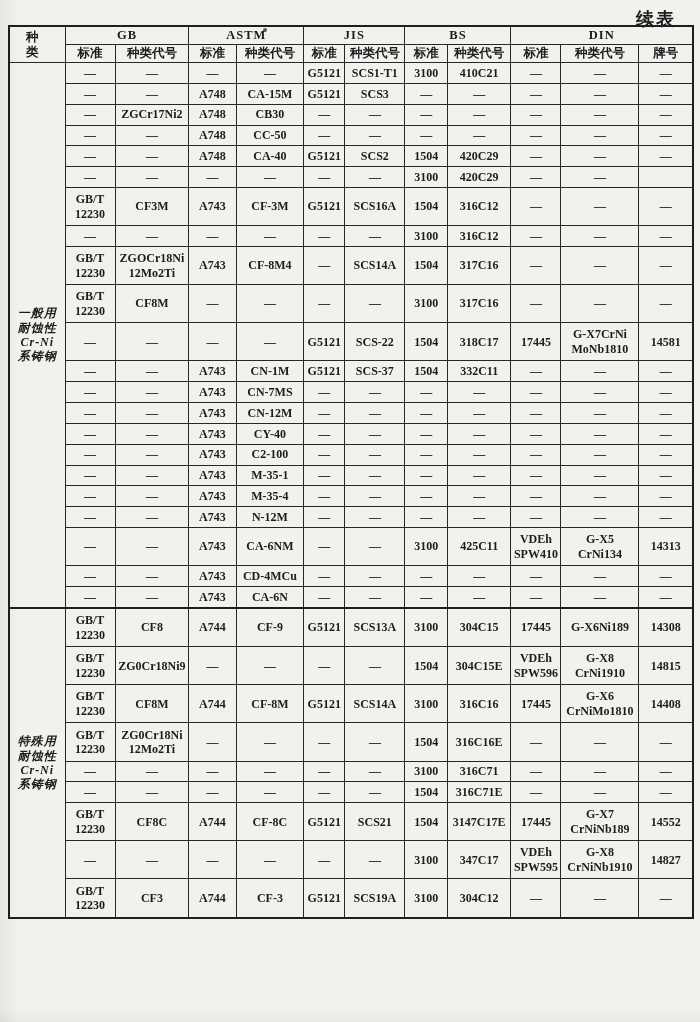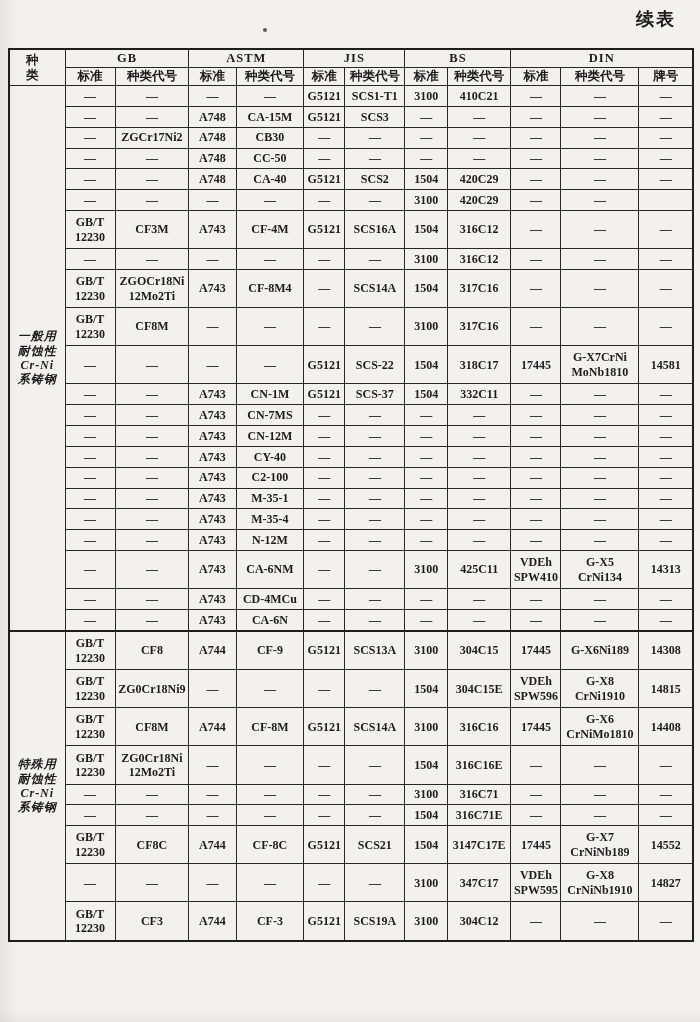--- a/index.html
+++ b/index.html
@@ -19,21 +19,21 @@
   }
   .continued{
     position:absolute;top:7px;right:24px;
     font-size:18px;font-weight:bold;letter-spacing:2px;
   }
   .speck{
     position:absolute;left:263px;top:28px;width:4px;height:4px;
     background:#5a5a5a;border-radius:50%;
   }
   table.std{
-    position:absolute;left:8px;top:48px;
+    position:absolute;left:8px;top:25px;
     width:686px;height:894px;
     border-collapse:collapse;table-layout:fixed;
   }
   table.std th,table.std td{
     border:1.4px solid #272727;
     text-align:center;vertical-align:middle;
     padding:1px 0;
     font-size:12px;font-weight:bold;
     line-height:1.2;
     white-space:pre-line;
@@ -180,21 +180,21 @@
         <td>420C29</td>
         <td>—</td>
         <td>—</td>
         <td></td>
       </tr>
       <tr>
         <td>GB/T
 12230</td>
         <td>CF3M</td>
         <td>A743</td>
-        <td>CF-4M</td>
+        <td>CF-3M</td>
         <td>G5121</td>
         <td>SCS16A</td>
         <td>1504</td>
         <td>316C12</td>
         <td>—</td>
         <td>—</td>
         <td>—</td>
       </tr>
       <tr>
         <td>—</td>

